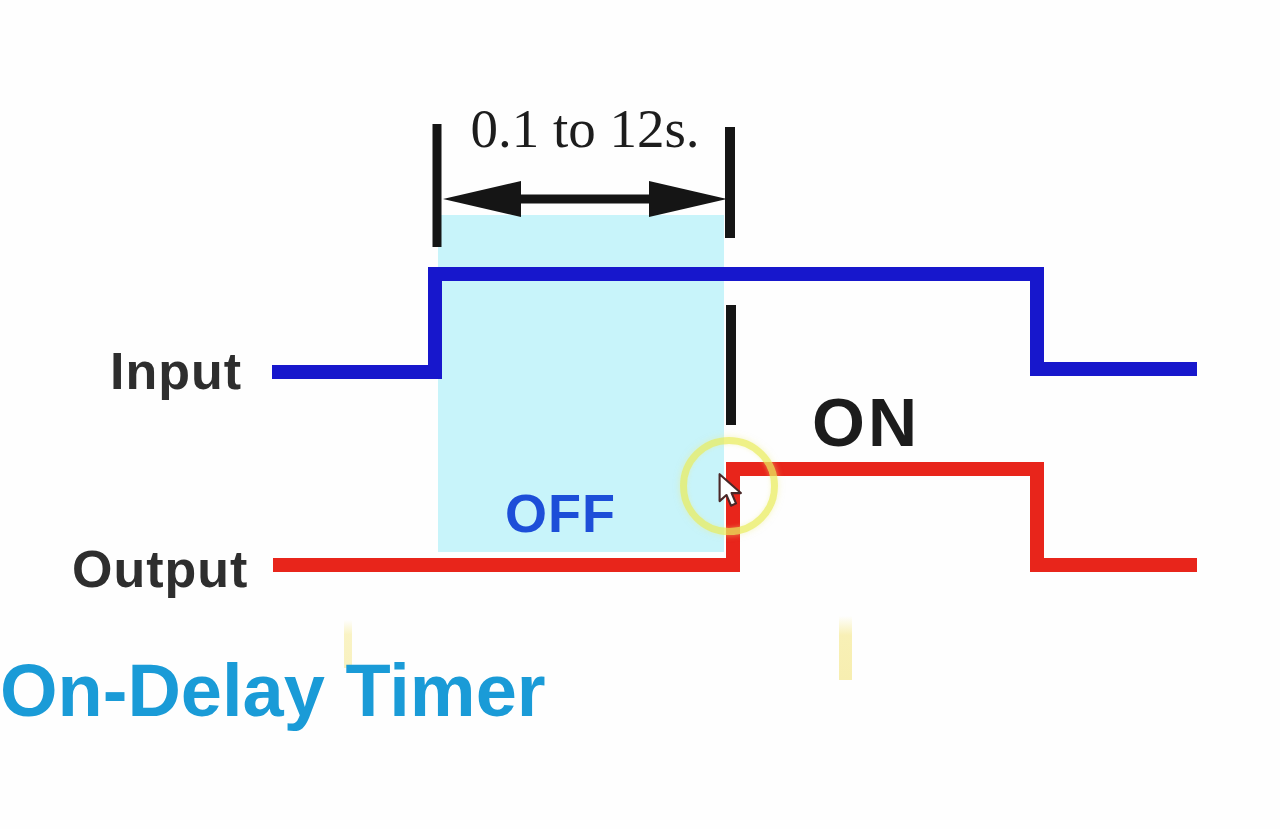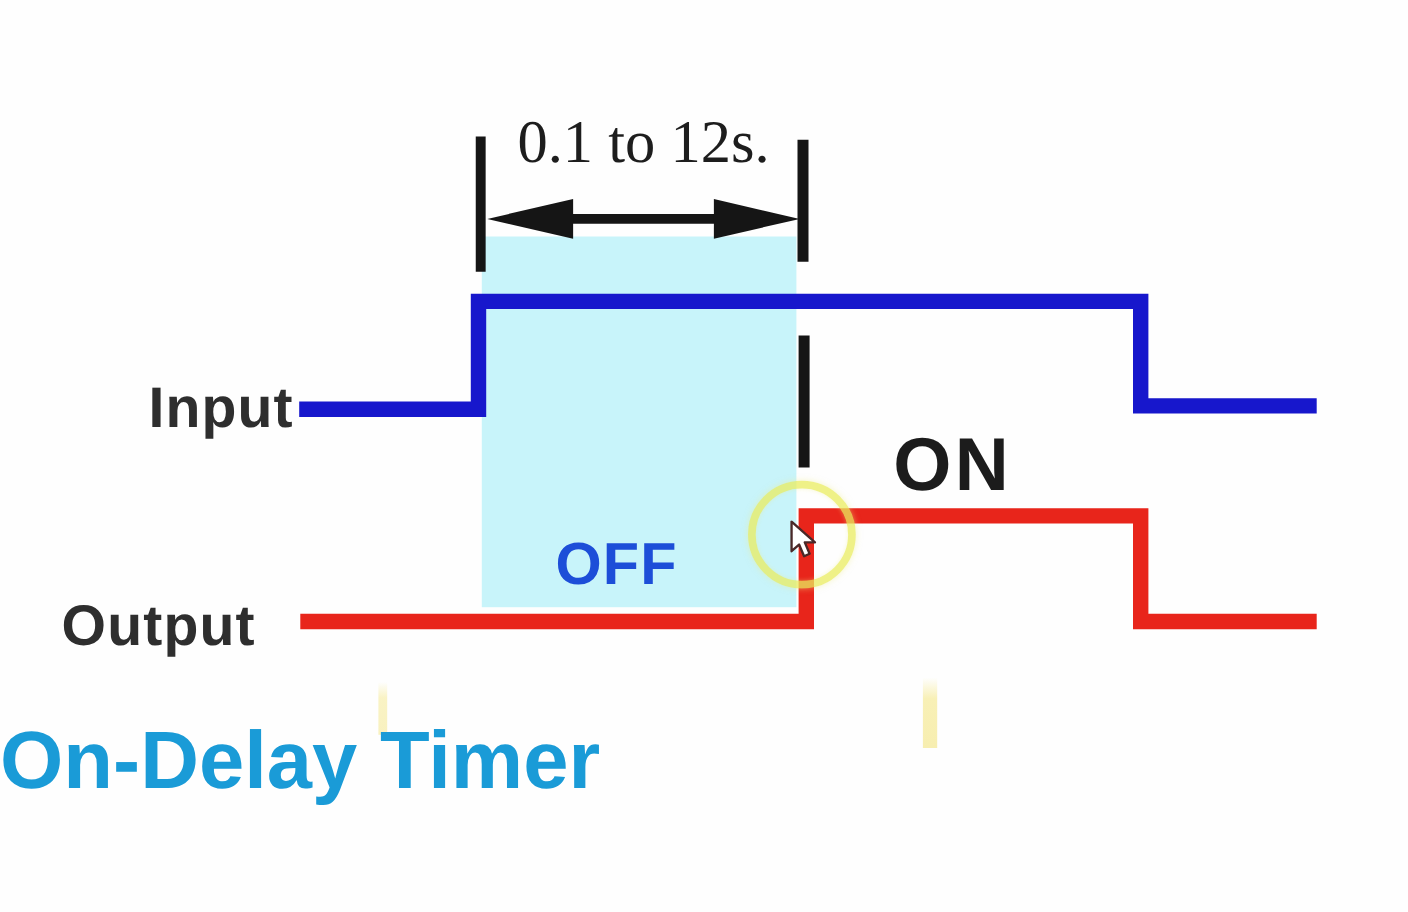--- a/index.html
+++ b/index.html
@@ -24,22 +24,22 @@
   #strip-left{left:344px;top:620px;width:8px;height:48px;opacity:.8;}
   #strip-right{left:839px;top:616px;width:13px;height:64px;}
 
   
   #wave-svg{left:0;top:0;}
 
   
   .sig-label{
     color:#2e2e2e;font-size:52px;font-weight:600;letter-spacing:1px;line-height:1;
   }
-  #input-label{left:110px;top:345px;margin-left:25px;}
-  #output-label{left:56px;top:543px;}
+  #input-label{left:110px;top:345px;}
+  #output-label{left:72px;top:543px;}
   #delay-range-label{
     left:430px;top:101px;width:310px;text-align:center;
     font-family:"Liberation Serif",serif;
     font-size:55px;color:#1d1d1d;line-height:1;white-space:nowrap;
   }
   #off-label{left:505px;top:486px;font-size:54px;font-weight:700;color:#1d4ed8;letter-spacing:1px;line-height:1;}
   #on-label{left:812px;top:388px;font-size:68px;font-weight:600;color:#1c1c1c;letter-spacing:3px;line-height:1;}
 
   
   #highlight-circle{

